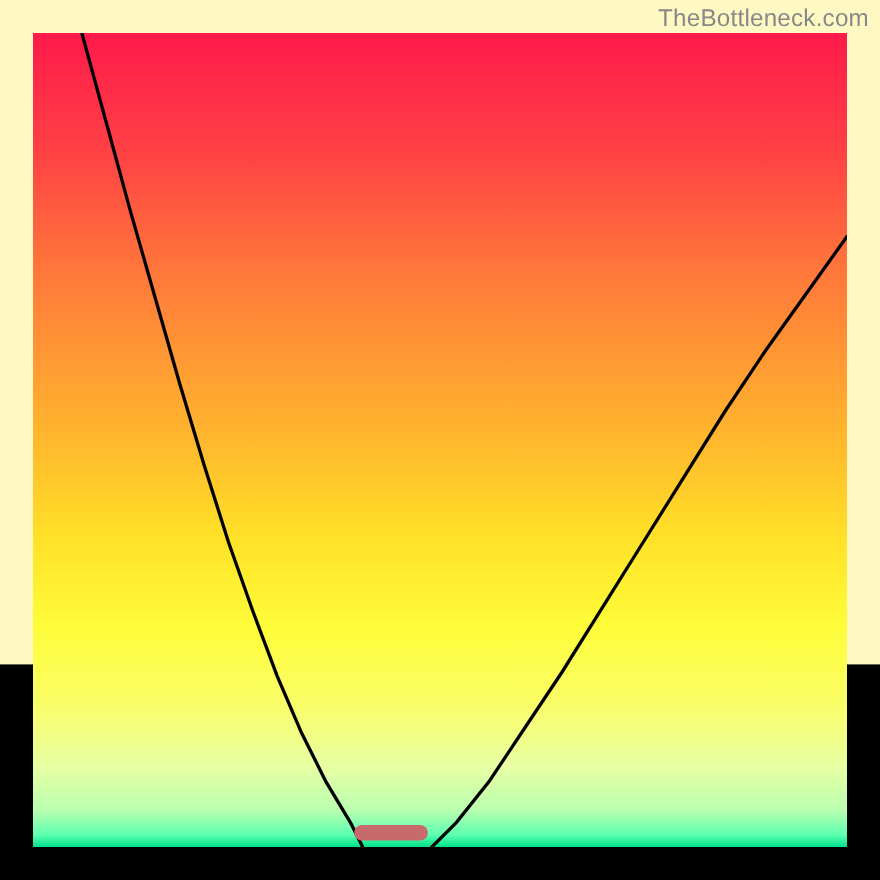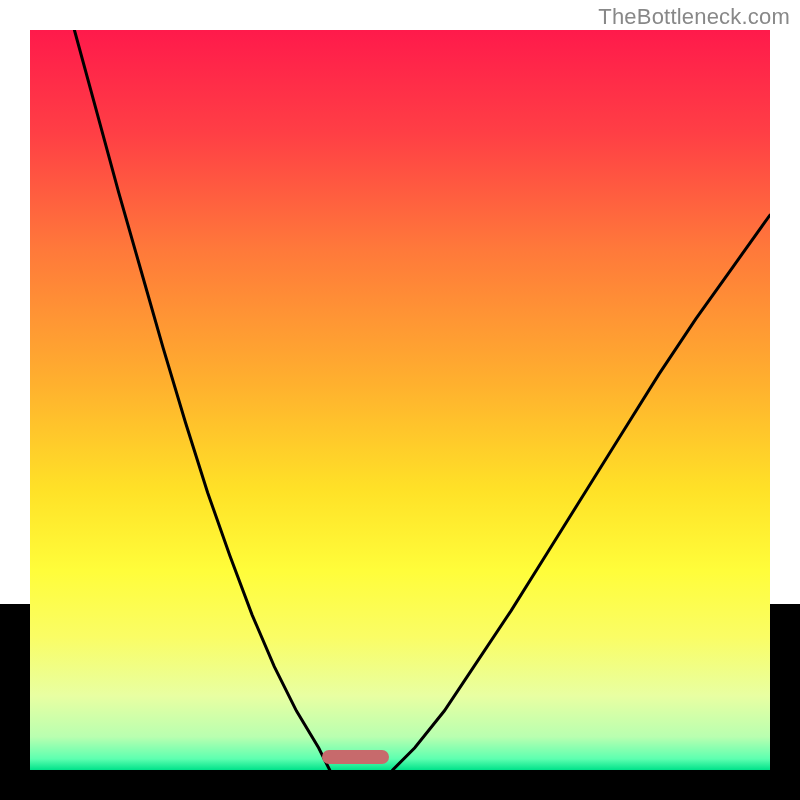--- a/index.html
+++ b/index.html
@@ -8,21 +8,21 @@
     width: 800px;
     height: 800px;
     background: #000;
     overflow: hidden;
     font-family: Arial, Helvetica, sans-serif;
   }
   .stage {
     position: relative;
     width: 800px;
     height: 604px;
-    background: #ffffff;
+    background: #fef9c3;
   }
   .plot {
     position: absolute;
     left: 30px;
     top: 30px;
     width: 740px;
     height: 740px;
   }
   .gradient {
     position: absolute;

